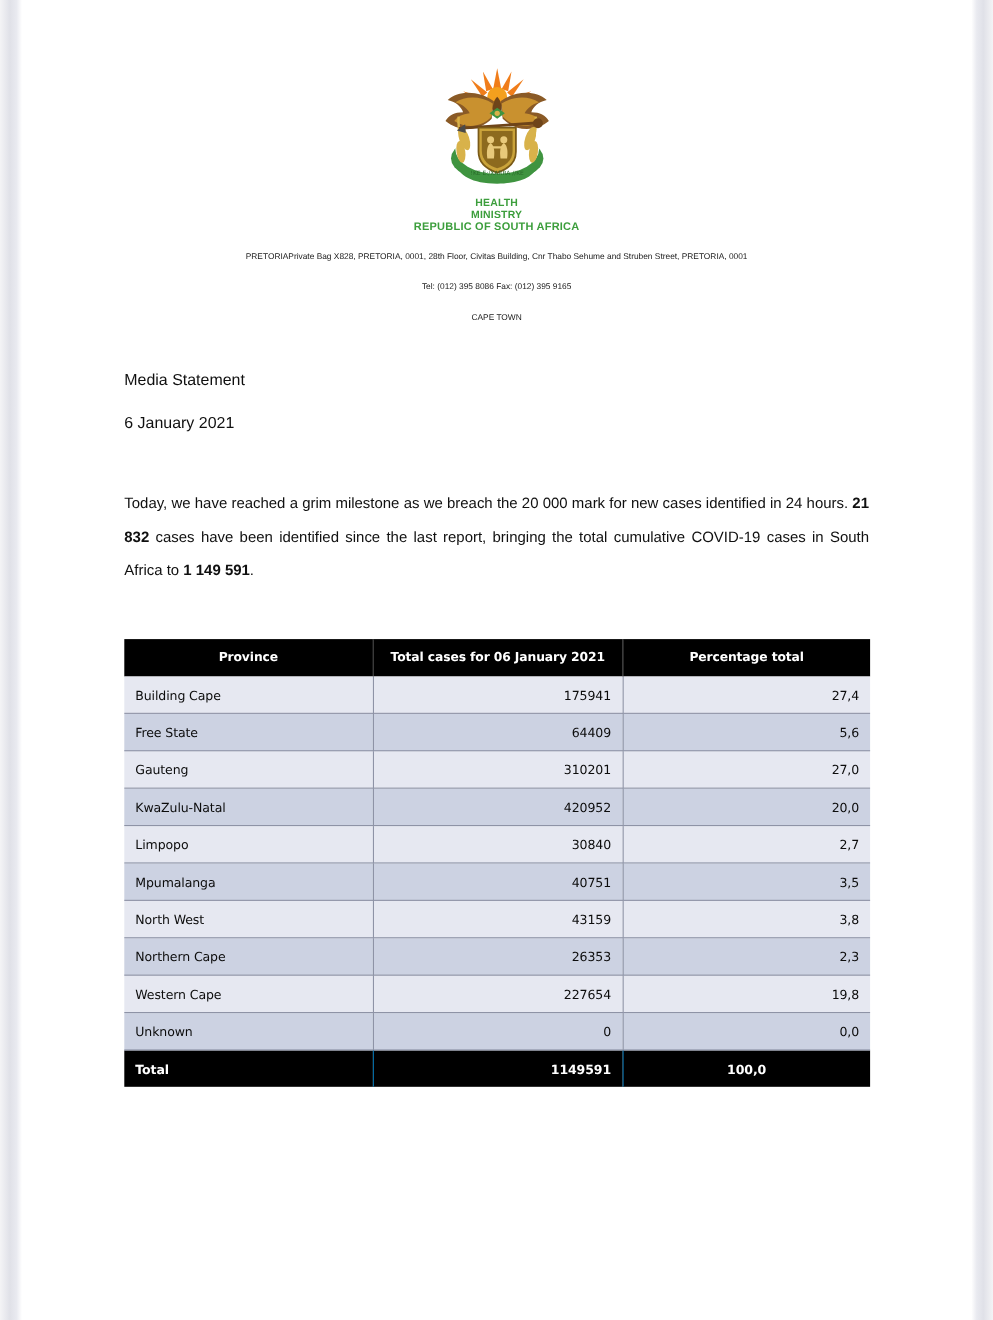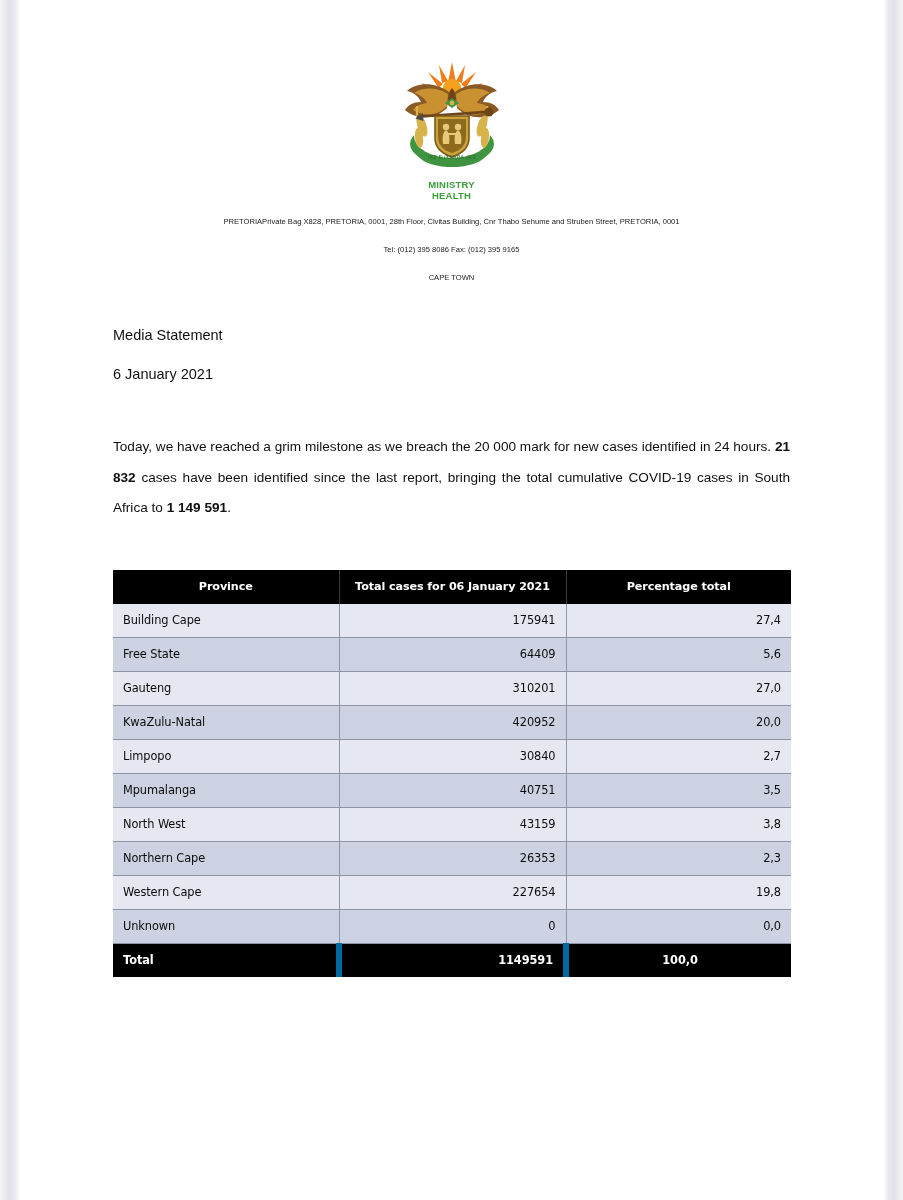--- a/index.html
+++ b/index.html
@@ -132,21 +132,21 @@
   table.stats tbody td.num { text-align: right; }
 
   table.stats tbody tr.odd td  { background: #e6e8f1; }
   table.stats tbody tr.even td { background: #ccd2e2; }
 
   table.stats tbody tr.total td {
     background: #000000;
     color: #ffffff;
     font-weight: bold;
     border-bottom: none;
-    border-right: 6px solid #0369a1;
+    border-right: 1px solid #0369a1;
   }
   table.stats tbody tr.total td:last-child { border-right: none; text-align: center; }
 </style>
 </head>
 <body>
 
 <div class="edge-strip left"></div>
 <div class="edge-strip right"></div>
 
 <div class="page">
@@ -204,22 +204,23 @@
       <path d="M24 92 C38 104 84 104 98 92 C96 101 84 109 61 109 C38 109 26 101 24 92 Z" fill="#3f9440"></path>
       <text x="61" y="101" font-size="5.4" fill="#2a6b2a" text-anchor="middle" font-family="DejaVu Sans, sans-serif">!KE E:/XARRA //KE</text>
 
       <g fill="#3f9440">
         <path d="M61 40 L68 45 L61 50 L54 45 Z"></path>
       </g>
       <circle cx="61" cy="45" r="2.4" fill="#d8b24a"></circle>
     </svg>
 
     <div class="ministry-block">
+      <div>HEALTH</div>
       <div>MINISTRY</div>
-      <div>HEALTH</div>
+      <div class="m-wide">REPUBLIC OF SOUTH AFRICA</div>
     </div>
 
     <div class="addr">
       <div class="line">PRETORIAPrivate Bag X828, PRETORIA, 0001, 28th Floor, Civitas Building, Cnr Thabo Sehume and Struben Street, PRETORIA, 0001</div>
       <div class="line">Tel: (012) 395 8086 Fax: (012) 395 9165</div>
       <div class="line">CAPE TOWN</div>
     </div>
   </div>
 
   <div class="content">

